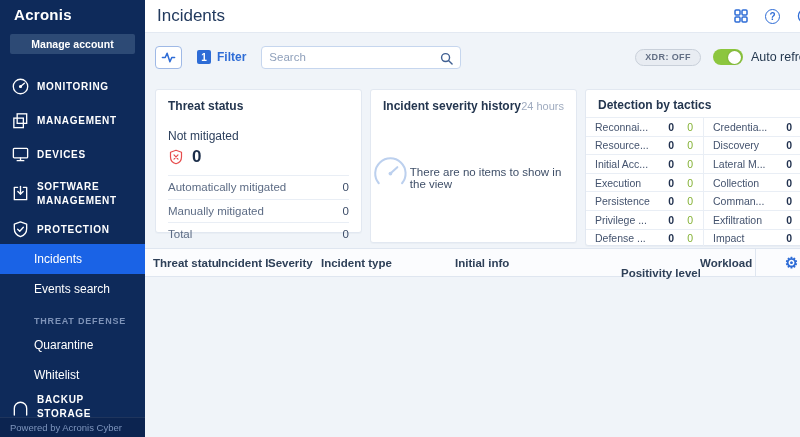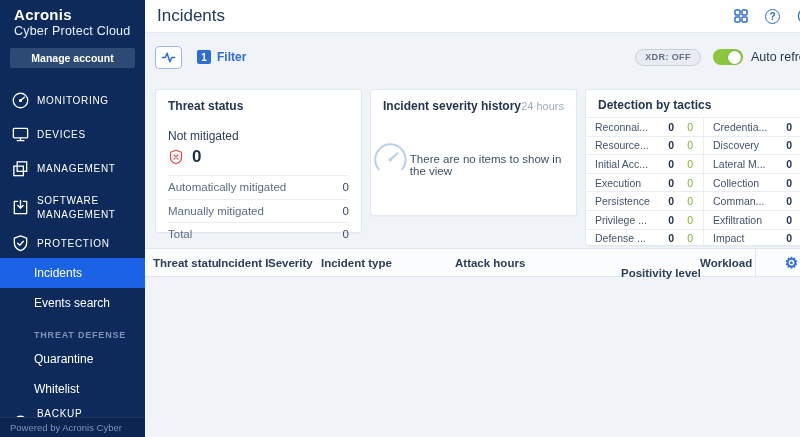--- a/index.html
+++ b/index.html
@@ -23,21 +23,21 @@
     background:#2d4a75; border:none; border-radius:2px;
     color:#fff; font-size:10.5px; font-weight:bold; text-align:center;
     font-family:"Liberation Sans", sans-serif; cursor:pointer;
   }
   .nav { margin-top:16px; }
   .nav-item { display:flex; align-items:center; height:34px; padding-left:10px; cursor:pointer; }
   .nav-item.tall { height:44px; }
   .nav-item.short { height:28px; }
   .nav-ico { width:20px; height:20px; margin-right:7px; color:#fff; flex:none; display:flex; align-items:center; justify-content:center; }
   .nav-ico svg { width:19px; height:19px; }
-  .nav-label { font-size:10px; font-weight:normal; letter-spacing:.7px; width:92px; line-height:1.35; }
+  .nav-label { font-size:10px; font-weight:bold; letter-spacing:.7px; width:92px; line-height:1.35; }
   .sub-item { display:flex; align-items:center; height:30px; padding-left:34px; font-size:12px; cursor:pointer; color:#fff; }
   .sub-item.selected { background:var(--selected-blue,#1a63e6); }
   .section-label { padding:12px 0 4px 34px; font-size:9px; font-weight:bold; letter-spacing:.8px; color:#7e93b8; }
   .sidebar-footer {
     position:absolute; left:0; right:0; bottom:0; height:20px;
     background:#0c2450; border-top:1px solid rgba(255,255,255,.08);
     font-size:9.5px; color:#7e95bd; line-height:19px; padding-left:10px;
   }
   
   .main { flex:1; height:437px; display:flex; flex-direction:column; position:relative; }
@@ -96,21 +96,21 @@
   .ts-primary-row { display:flex; align-items:center; gap:8px; padding:4px 12px 8px; }
   .ts-shield { width:16px; height:16px; color:var(--alert-red,#e64c4c); }
   .ts-primary-value { font-size:17px; font-weight:bold; color:#1c2e4a; }
   .ts-row {
     display:flex; align-items:center; justify-content:space-between;
     height:23.5px; margin:0 12px; border-top:1px solid #e9eef5; font-size:11.5px;
   }
   .ts-row-label { color:#5d6c85; }
   .ts-row-value { color:#3c4c68; }
   
-  .card-severity { width:207px; height:127px; display:flex; flex-direction:column; }
+  .card-severity { width:207px; height:154px; display:flex; flex-direction:column; }
   .sev-empty { flex:1; display:flex; flex-direction:row; align-items:center; justify-content:center; padding-bottom:10px; }
   .gauge-ico { width:46px; height:40px; color:#bcd0ee; }
   .sev-empty-text { margin-top:7px; font-size:11.5px; color:#3f4f68; }
   
   .card-tactics { width:237px; height:157px; }
   .card-tactics .card-head { padding:8px 12px 5px 12px; }
   .tac-grid { display:flex; }
   .tac-col { flex:1; min-width:0; }
   .tac-col + .tac-col { border-left:1px solid #e9eef5; }
   .tac-row { display:flex; align-items:center; height:18.6px; border-top:1px solid #e9eef5; padding:0 10px 0 9px; font-size:10.5px; }
@@ -135,52 +135,51 @@
   .gear-ico { color:var(--accent,#2e6cd6); font-size:15px; line-height:1; cursor:pointer; }
   .table-body { flex:1; position:relative; }
   .no-data { position:absolute; left:514px; top:72px; font-size:12px; color:#8d97a8; }
 </style>
 </head>
 <body>
 
 <div class="sidebar">
   <div class="logo">
     <div class="logo-1">Acronis</div>
-    <div class="logo-2">Cyber Protect Cloud</div>
   </div>
   <button class="manage-btn">Manage account</button>
 
   <div class="nav">
     <div class="nav-item">
       <span class="nav-ico">
         <svg viewBox="0 0 20 20" fill="none" stroke="currentColor" stroke-width="1.4" stroke-linecap="round">
           <circle cx="10" cy="10" r="7.6"></circle>
             <path d="M10 10l4.1-3.4"></path>
             <circle cx="10" cy="10" r="1" fill="currentColor"></circle>
         </svg>
       </span>
       <span class="nav-label">MONITORING</span>
     </div>
     <div class="nav-item">
       <span class="nav-ico">
+        <svg viewBox="0 0 20 20" fill="none" stroke="currentColor" stroke-width="1.4">
+          <rect x="6.5" y="3" width="10" height="10"></rect>
+            <rect x="3" y="7.5" width="10" height="10"></rect>
+        </svg>
+      </span>
+      <span class="nav-label">MANAGEMENT</span>
+    </div>
+    <div class="nav-item">
+      <span class="nav-ico">
         <svg viewBox="0 0 20 20" fill="none" stroke="currentColor" stroke-width="1.4" stroke-linecap="round">
           <rect x="2.5" y="3.5" width="15" height="10" rx="1"></rect>
             <path d="M10 13.5v3M6.5 16.5h7"></path>
         </svg>
       </span>
       <span class="nav-label">DEVICES</span>
-    </div>
-    <div class="nav-item">
-      <span class="nav-ico">
-        <svg viewBox="0 0 20 20" fill="none" stroke="currentColor" stroke-width="1.4">
-          <rect x="6.5" y="3" width="10" height="10"></rect>
-            <rect x="3" y="7.5" width="10" height="10"></rect>
-        </svg>
-      </span>
-      <span class="nav-label">MANAGEMENT</span>
     </div>
     <div class="nav-item tall">
       <span class="nav-ico">
         <svg viewBox="0 0 20 20" fill="none" stroke="currentColor" stroke-width="1.4" stroke-linecap="round" stroke-linejoin="round">
           <path d="M7 3.5H3.5v13h13v-13H13"></path>
             <path d="M10 2.5v8"></path>
             <path d="M7.2 7.8l2.8 2.8 2.8-2.8"></path>
         </svg>
       </span>
       <span class="nav-label">SOFTWARE MANAGEMENT</span>
@@ -253,20 +252,29 @@
   <div class="filterbar">
     <button class="pulse-btn">
       <svg viewBox="0 0 16 16" fill="none" stroke="currentColor" stroke-width="1.6" stroke-linecap="round" stroke-linejoin="round">
         <polyline points="1.5,8 4.5,8 6.5,3.5 9.5,12.5 11.5,8 14.5,8"></polyline>
       </svg>
     </button>
     <div class="filter-wrap">
       <span class="filter-badge">1</span>
       <span class="filter-label">Filter</span>
     </div>
+    <div class="search-box">
+      <input type="text" placeholder="Search" style="">
+      <span class="search-ico">
+        <svg viewBox="0 0 14 14" fill="none" stroke="currentColor" stroke-width="1.5" stroke-linecap="round">
+          <circle cx="6" cy="6" r="4.3"></circle>
+            <path d="M9.4 9.4L13 13"></path>
+        </svg>
+      </span>
+    </div>
     <div class="filterbar-right">
       <span class="xdr-pill">XDR: OFF</span>
       <span class="toggle">
           <span class="toggle-knob"></span>
         </span>
       <span class="toggle-label">Auto refresh</span>
     </div>
   </div>
 
   <div class="cards">
@@ -397,21 +405,21 @@
         </div>
       </div>
     </div>
   </div>
 
   <div class="table-header">
     <span class="th th-1">Threat status</span>
     <span class="th th-2">Incident ID</span>
     <span class="th th-3">Severity</span>
     <span class="th th-4">Incident type</span>
-    <span class="th th-5">Attack hours</span>
+    <span class="th th-5">Initial info</span>
     <span class="th th-6">
       <span>Positivity level</span>
 
     </span>
     <span class="th th-7">Workload</span>
     <span class="th-gear">
         <span class="gear-ico">⚙</span>
       </span>
   </div>
 

